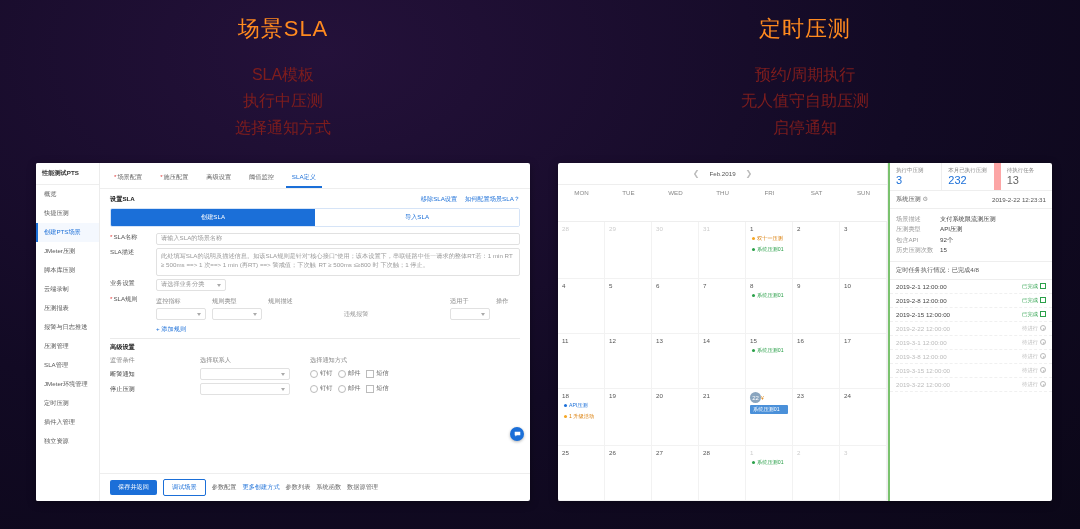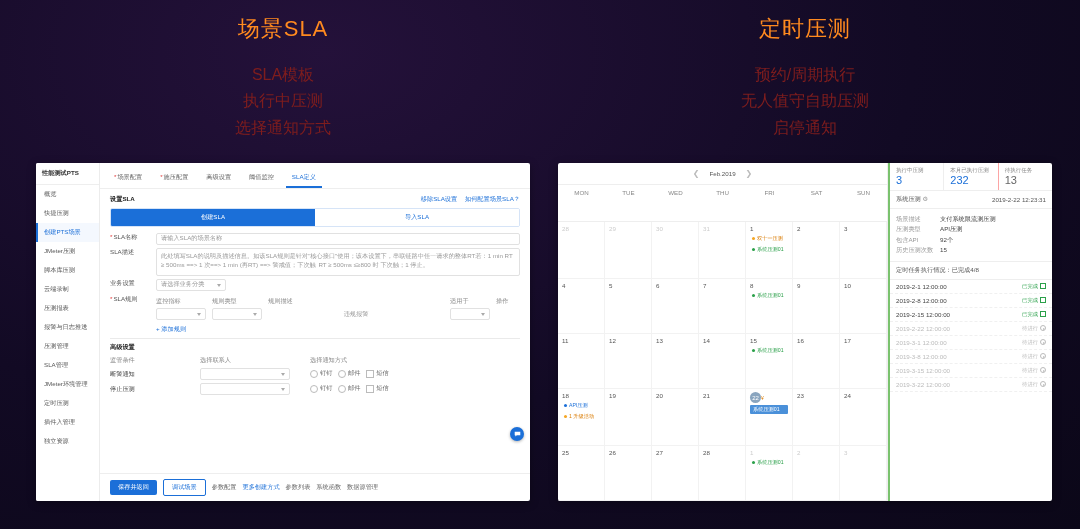--- a/index.html
+++ b/index.html
@@ -169,21 +169,21 @@
   .p2-right {
     width: 164px; display:flex; flex-direction:column;
     border-left:2px solid #7ac26e;
   }
   .stats {
     display:flex; border-bottom:1px solid #eee;
   }
   .stat { flex:1; padding:4px 6px; }
   .stat .lab { color:#888; font-size:5.5px; }
   .stat .num { color:#1b6fd8; font-size:11px; }
-  .stat.mid { border-left:1px solid #eee; border-right:1px solid #fca5a5;}
+  .stat.mid { border-left:1px solid #eee; border-right:7px solid #fca5a5;}
   .stat.mid .num{ color:#1b6fd8;}
   .stat:last-child .num{ color:#666;}
   .r-head {
     display:flex; justify-content:space-between; align-items:center;
     padding:4px 6px; border-bottom:1px solid #eee; color:#555;
   }
   .r-head .gear { color:#999; }
   .info { padding:4px 6px; border-bottom:1px solid #eee; }
   .info .irow{ display:flex; gap:6px; margin:1.5px 0; }
   .info .ilab{ color:#999; width:38px;}

